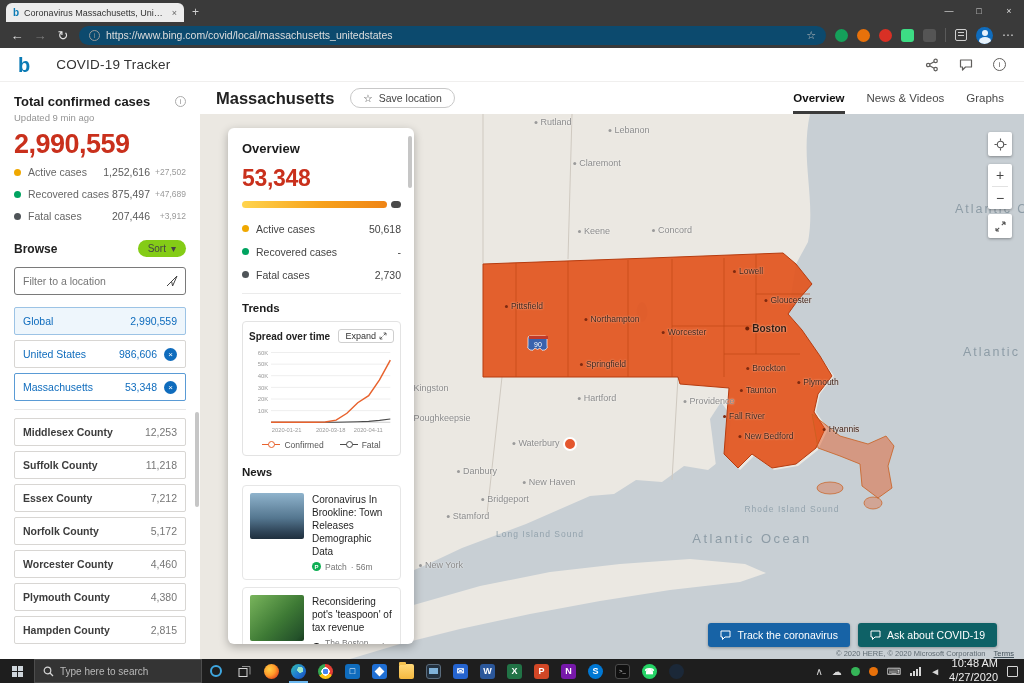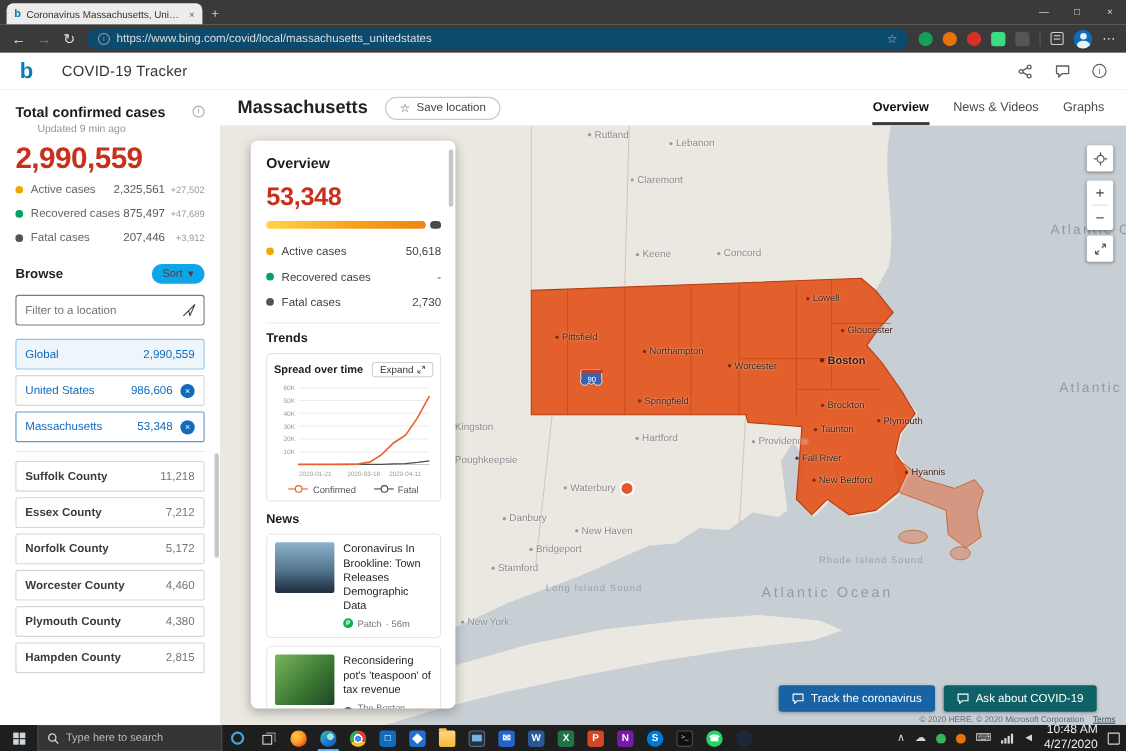--- a/index.html
+++ b/index.html
@@ -49,31 +49,31 @@
   .hdr-icons svg { display:block; }
 
   
   .content { display:flex; height:577px; }
 
   
   .sidebar { width:200px; background:#fff; padding:12px 14px 0 14px; position:relative; overflow:hidden; flex:none; }
   .sb-head { display:flex; align-items:center; }
   .sb-head h1 { font-size:13px; color:#1b1b1b; }
   .sb-head .circle-i { margin-left:auto; border-color:#ababab; color:#8a8a8a; }
-  .updated { font-size:9.5px; color:#949494; margin-top:3px;margin-left:20px; }
+  .updated { font-size:9.5px; color:#949494; margin-top:3px; }
   .total-num { font-size:27px; font-weight:bold; color:#c9301c; margin-top:6px; letter-spacing:-.5px; }
   .stat-row { display:flex; align-items:center; height:20px; margin-top:2px; font-size:10.5px; color:#666; }
   .dot { width:7px; height:7px; border-radius:50%; margin-right:7px; flex:none; }
   .dot-active { background:#f0a800; } .dot-recovered { background:#00a360; } .dot-fatal { background:#4f5458; }
   .stat-label { flex:1; }
   .stat-val { color:#5a5a5a; }
   .stat-delta { font-size:8.5px; color:#9a9a9a; margin-left:4px; width:32px; text-align:right; }
   .browse-row { display:flex; align-items:center; margin-top:14px; }
   .browse-row h2 { font-size:12px; color:#222; }
-  .sort-pill { margin-left:auto; background:#0ea5e9; border-radius:12px; padding:3px 10px; font-size:10px; color:#444; display:flex; gap:5px; align-items:center; }
+  .sort-pill { margin-left:auto; background:#84cc16; border-radius:12px; padding:3px 10px; font-size:10px; color:#444; display:flex; gap:5px; align-items:center; }
   .filter-wrap { position:relative; margin-top:10px; }
   .filter-wrap input { width:100%; height:28px; border:1px solid #7a7a7a; border-radius:3px; padding:0 26px 0 8px; font-size:10.5px; font-family:inherit; color:#333; }
   .filter-wrap input::placeholder { color:#757575; }
   .filter-wrap svg { position:absolute; right:8px; top:8px; }
   .pinned { margin-top:12px; }
   .loc-row { height:28px; border:1px solid #d8d6d3; border-radius:2px; display:flex; align-items:center; padding:0 8px; margin-bottom:5px; font-size:10.5px; }
   .loc-row .loc-name { font-weight:bold; color:#3c3c3c; }
   .loc-row .loc-val { margin-left:auto; color:#767676; }
   .pin-row .loc-name, .pin-row .loc-val { color:#0f6cbd; font-weight:normal; }
   .pin-global { background:#eef6fc; border-color:#9cc3e5; }
@@ -263,21 +263,21 @@
     <div class="sb-head">
       <h1>Total confirmed cases</h1>
       <span class="circle-i">i</span>
     </div>
     <div class="updated">Updated 9 min ago</div>
     <div class="total-num">2,990,559</div>
 
     <div class="stat-row">
       <span class="dot dot-active"></span>
       <span class="stat-label">Active cases</span>
-      <span class="stat-val">2,325,561</span>
+      <span class="stat-val">1,252,616</span>
       <span class="stat-delta">+27,502</span>
     </div>
     <div class="stat-row">
       <span class="dot dot-recovered"></span>
       <span class="stat-label">Recovered cases</span>
       <span class="stat-val">875,497</span>
       <span class="stat-delta">+47,689</span>
     </div>
     <div class="stat-row">
       <span class="dot dot-fatal"></span>
@@ -313,20 +313,24 @@
       </div>
       <div class="loc-row pin-row pin-selected">
         <span class="loc-name">Massachusetts</span>
         <span class="loc-val">53,348</span>
         <span class="x-badge">×</span>
       </div>
     </div>
 
     <div class="sb-divider"></div>
 
+    <div class="loc-row">
+      <span class="loc-name">Middlesex County</span>
+      <span class="loc-val">12,253</span>
+    </div>
     <div class="loc-row">
       <span class="loc-name">Suffolk County</span>
       <span class="loc-val">11,218</span>
     </div>
     <div class="loc-row">
       <span class="loc-name">Essex County</span>
       <span class="loc-val">7,212</span>
     </div>
     <div class="loc-row">
       <span class="loc-name">Norfolk County</span>

